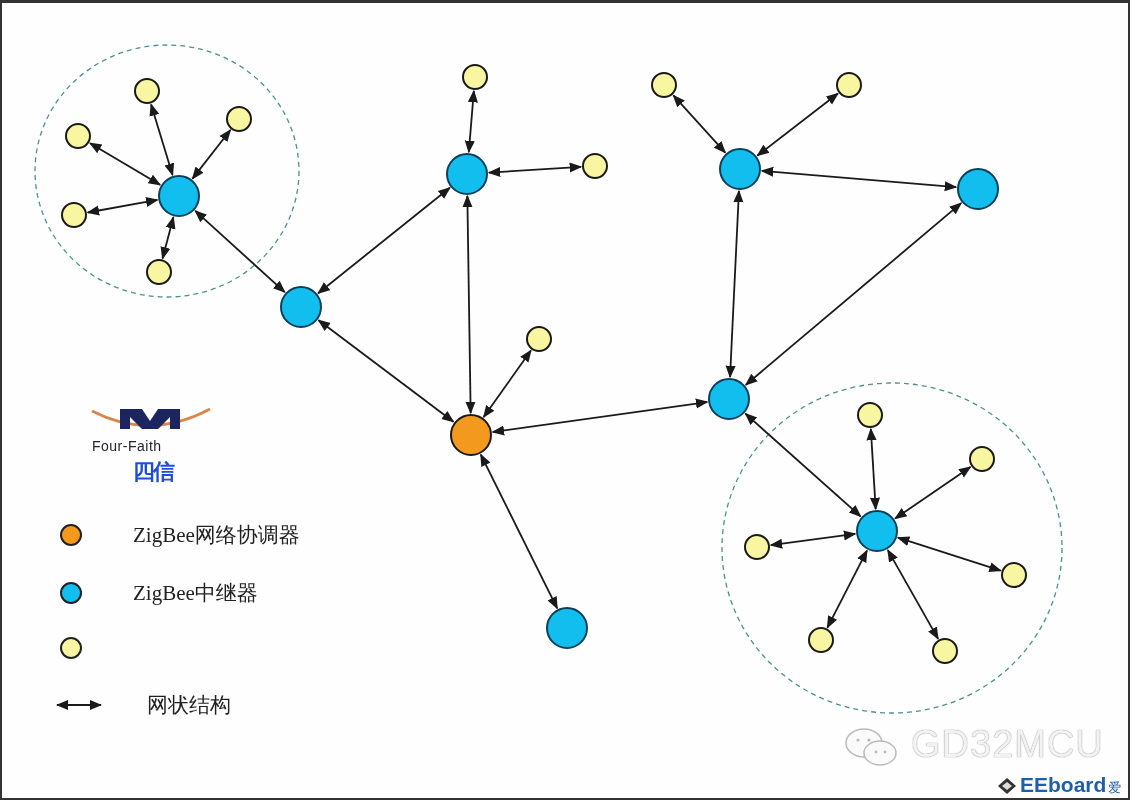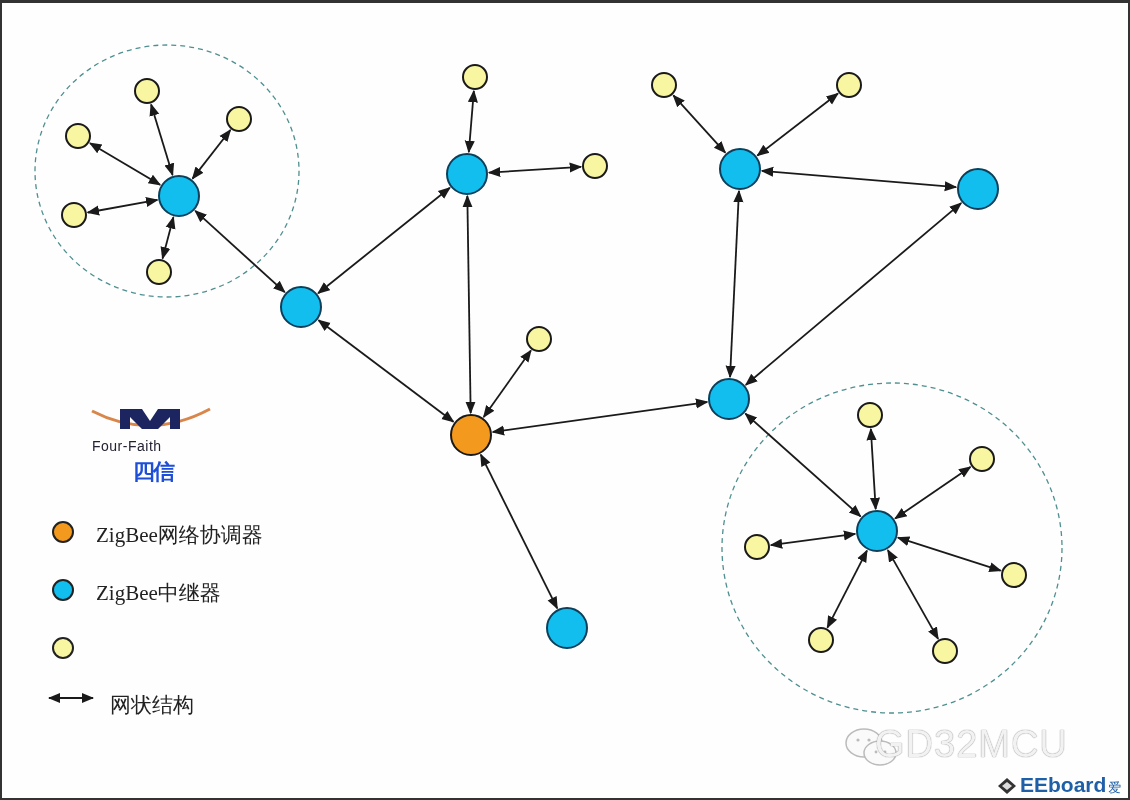--- a/index.html
+++ b/index.html
@@ -1,25 +1,25 @@
 <!DOCTYPE html>
 <html><head>
 <meta charset="utf-8">
 <style>
   html,body{margin:0;padding:0;background:#fff;}
   #stage{position:relative;width:1130px;height:800px;background:#fefefe;box-sizing:border-box;border:2px solid #333;border-top-width:3px;overflow:hidden;font-family:"Liberation Serif","DejaVu Serif",serif;}
   svg#net{position:absolute;left:0;top:0;}
   .legend{position:absolute;left:36px;}
-  .legend-item{position:absolute;left:8px;display:flex;align-items:flex-start;font-size:21px;color:#222;white-space:nowrap;}
+  .legend-item{position:absolute;left:16px;display:flex;align-items:center;font-size:21px;color:#222;white-space:nowrap;gap:29px;}
   .legend-dot{width:22px;height:22px;border-radius:50%;border:2px solid #222;box-sizing:border-box;margin-left:6px;margin-right:22px;}
   .logo{position:absolute;left:88px;top:400px;width:130px;height:80px;}
   .logo-en{position:absolute;left:2px;top:35px;font-family:Liberation Sans, sans-serif;font-size:14px;color:#223;letter-spacing:0.5px;}
   .logo-cn{position:absolute;left:43px;top:54px;font-family:"DejaVu Sans",sans-serif;font-size:22px;font-weight:bold;color:#1d4ed8;letter-spacing:-2px;}
   .wm{position:absolute;font-family:"Liberation Sans",sans-serif;}
-  .wm-gd{left:873px;top:720px;font-size:38px;color:#f2f2f2;text-shadow:0 0 1px #999,0 0 1px #999;letter-spacing:1px;text-align:center;}
+  .wm-gd{left:909px;top:720px;font-size:38px;color:#f2f2f2;text-shadow:0 0 1px #999,0 0 1px #999;letter-spacing:1px;text-align:center;}
   .wm-ee{left:995px;top:770px;font-size:21px;color:#1f5fa8;font-weight:bold;}
   .wm-ee .cn{font-size:13px;font-weight:normal;color:#1f5fa8;margin-left:2px;}
 </style>
 </head>
 <body>
 
 <div id="stage">
   <svg id="net" width="1130" height="800">
     <defs>
       <marker id="arr" viewBox="0 0 10 10" refX="9" refY="5" markerWidth="7" markerHeight="7" orient="auto-start-reverse">

